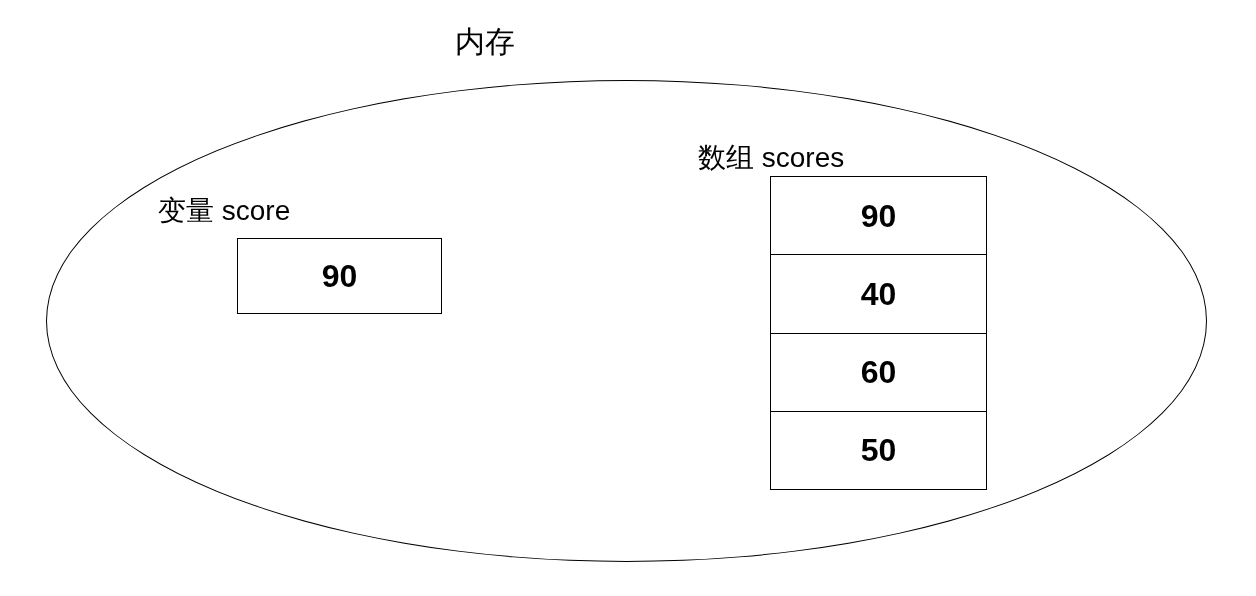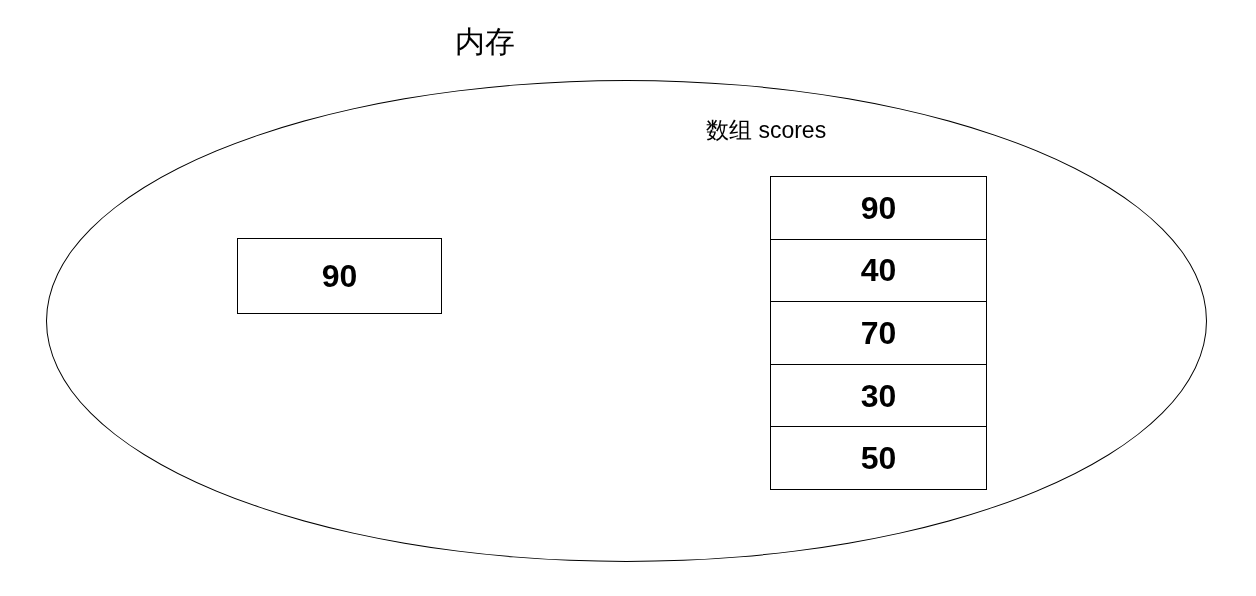--- a/index.html
+++ b/index.html
@@ -59,25 +59,24 @@
     justify-content: center;
   }
   .cell-value {
     font-size: 32px;
     line-height: 1;
     font-weight: bold;
   }
   .array-label {
     position: absolute;
     left: 698px;
-    top: 117px;
-    font-size: 23px;
+    top: 141px;
+    font-size: 28px;
     line-height: 1.2;
     white-space: nowrap;
-    margin-left: 8px;
   }
   .array-box {
     position: absolute;
     left: 770px;
     top: 176px;
     width: 217px;
     height: 314px;
     border: 1.5px solid #000000;
     box-sizing: border-box;
     display: flex;
@@ -97,38 +96,36 @@
 </style>
 </head>
 <body>
 
 <div class="diagram-canvas">
 
   <div class="diagram-title">内存</div>
 
   <div class="memory-ellipse"></div>
 
+  <div class="variable-label">变量 score</div>
 
   <div class="variable-box">
     <span class="cell-value">90</span>
   </div>
 
   <div class="array-label">数组 scores</div>
 
   <div class="array-box">
     <div class="array-cell">
       <span class="cell-value">90</span>
     </div>
     <div class="array-cell">
       <span class="cell-value">40</span>
     </div>
     <div class="array-cell">
-      <span class="cell-value">70</span>
-    </div>
-    <div class="array-cell">
-      <span class="cell-value">30</span>
+      <span class="cell-value">60</span>
     </div>
     <div class="array-cell">
       <span class="cell-value">50</span>
     </div>
   </div>
 
 </div>
 
 </body></html>

